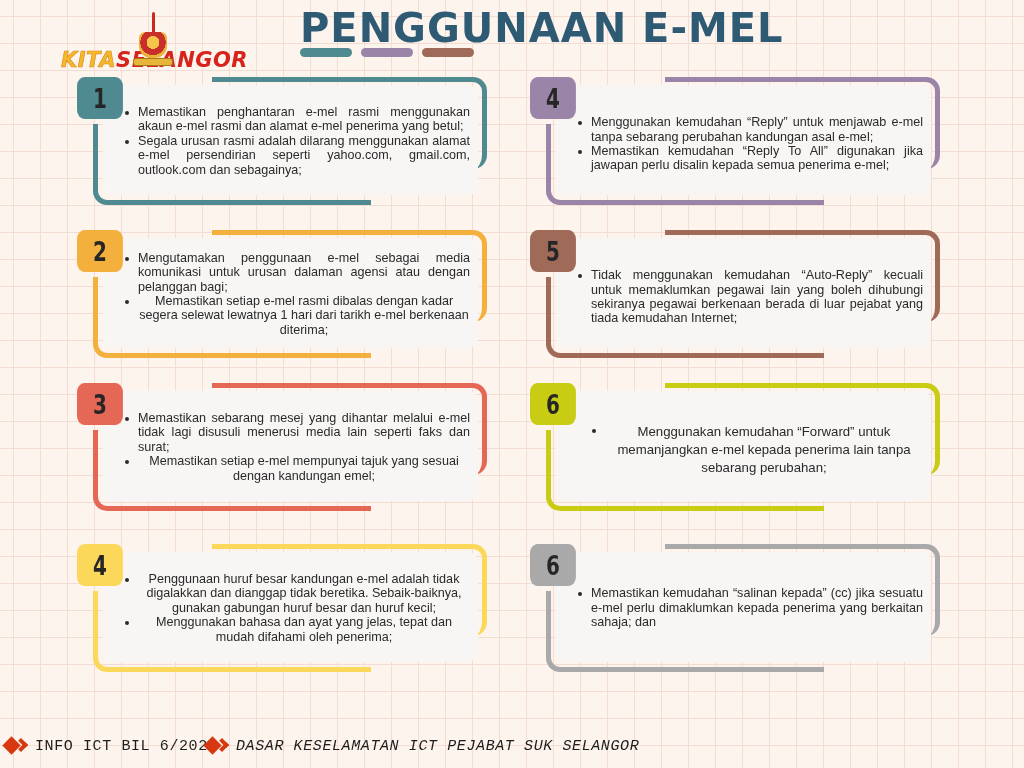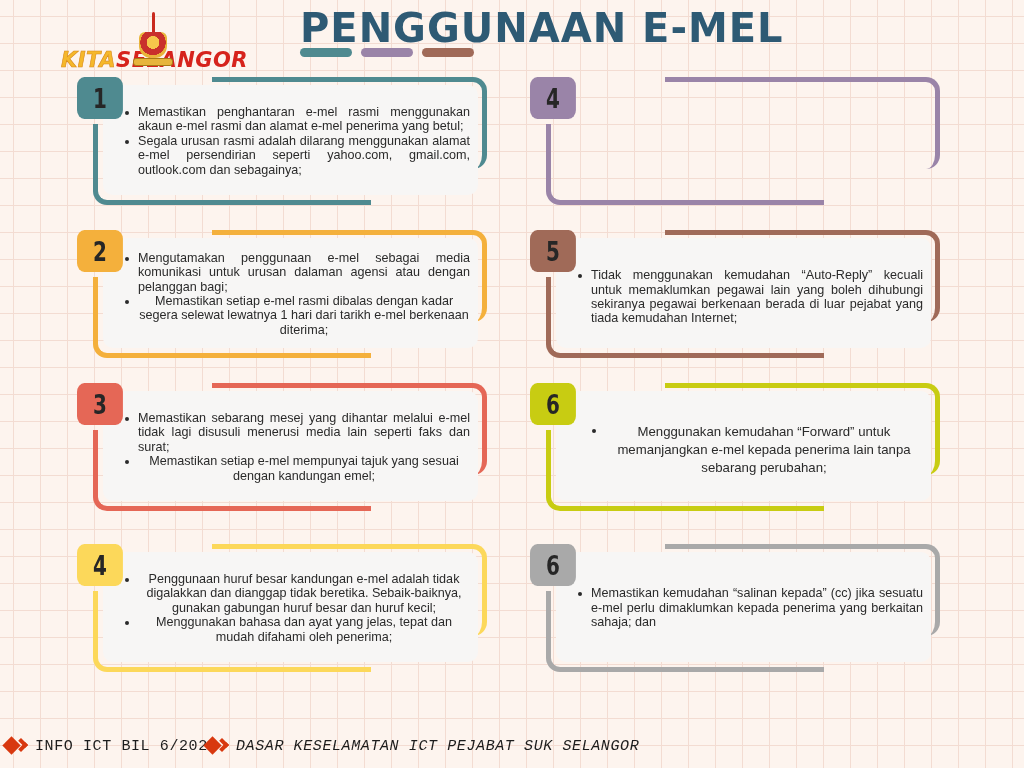--- a/index.html
+++ b/index.html
@@ -121,20 +121,26 @@
     </ul>
   </div>
   <div class="badge" style="background:#fcd85a;">
       <span>4</span>
     </div>
 </div>
 
 <div class="card" style="left:530px; top:77px;">
   <div class="frame-tr" style="border-color:#9a84a8;"></div>
   <div class="frame-bl" style="border-color:#9a84a8;"></div>
+  <div class="panel" style="padding-top:14px;">
+    <ul>
+      <li>Menggunakan kemudahan “Reply” untuk menjawab e-mel tanpa sebarang perubahan kandungan asal e-mel;</li>
+      <li>Memastikan kemudahan “Reply To All” digunakan jika jawapan perlu disalin kepada semua penerima e-mel;</li>
+    </ul>
+  </div>
   <div class="badge" style="background:#9a84a8;">
       <span>4</span>
     </div>
 </div>
 
 <div class="card" style="left:530px; top:230px;">
   <div class="frame-tr" style="border-color:#a06a58;"></div>
   <div class="frame-bl" style="border-color:#a06a58;"></div>
   <div class="panel" style="padding-top:14px;">
     <ul>

